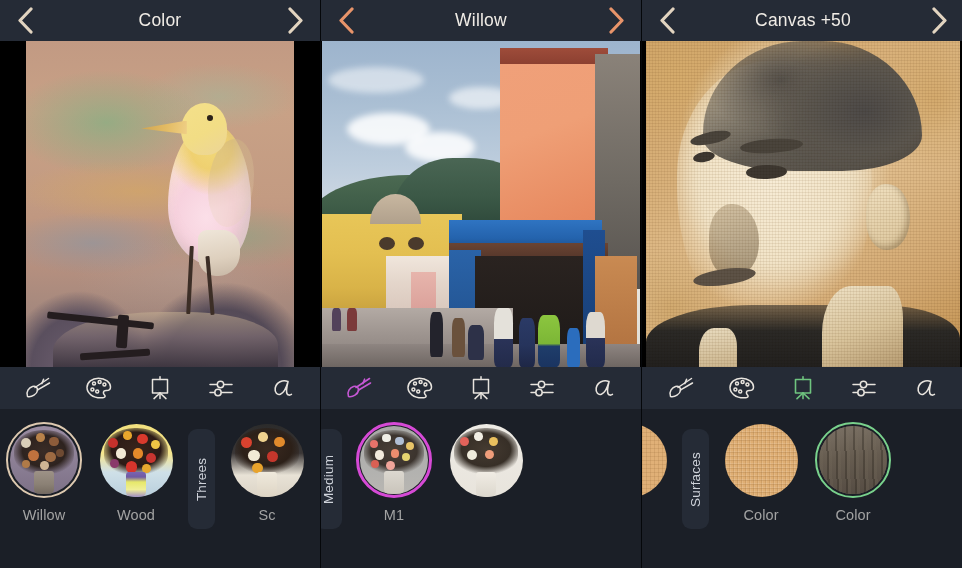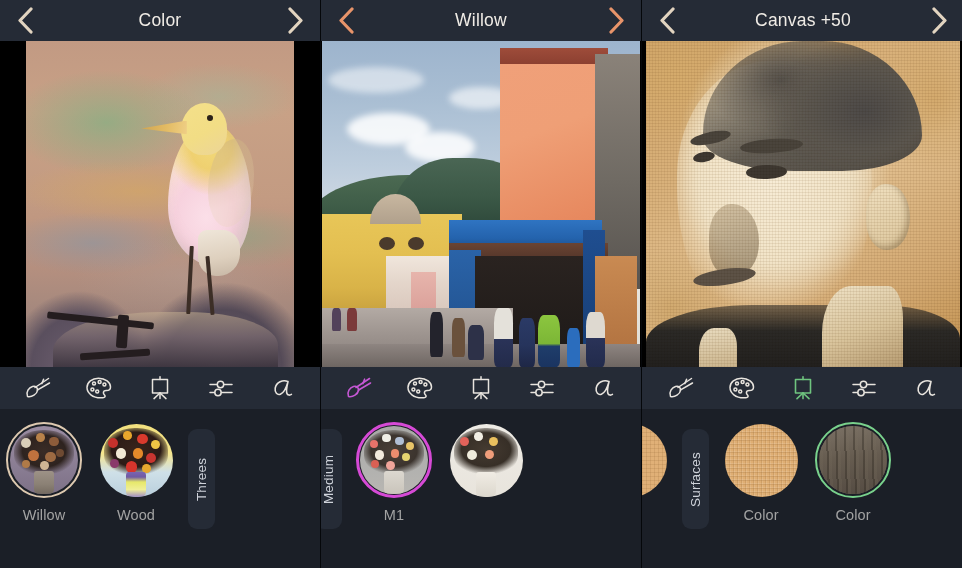--- a/index.html
+++ b/index.html
@@ -742,20 +742,38 @@
               </div>
             </div>
           </div>
           <div class="swatch-label">Wood</div>
         </div>
 
         <div class="cat-pill">
           <span>Threes</span>
         </div>
 
+        <div class="swatch">
+          <div class="disc-wrap">
+            <div class="disc">
+              <div class="bq">
+                <div class="bq-bg" style="background:linear-gradient(180deg,#2b2b2b 0%,#3a3636 40%,#e8e2d6 70%,#dcd4c6 100%);"></div>
+                <div class="bq-mass" style="background:radial-gradient(ellipse 62% 60% at 50% 44%,#3a2a20 0%,#2c2018 62%,rgba(44,32,24,0) 92%);"></div>
+                <div class="fl" style="left:14%;top:18%;width:15%;height:15%;background:#d8422f;"></div>
+                <div class="fl" style="left:38%;top:12%;width:13%;height:13%;background:#f0d28e;"></div>
+                <div class="fl" style="left:60%;top:18%;width:14%;height:14%;background:#e08a2c;"></div>
+                <div class="fl" style="left:24%;top:36%;width:16%;height:16%;background:#f2ead6;"></div>
+                <div class="fl" style="left:50%;top:38%;width:15%;height:15%;background:#c5372c;"></div>
+                <div class="fl" style="left:30%;top:54%;width:14%;height:14%;background:#e8a32c;"></div>
+                <div class="bq-vase" style="background:linear-gradient(180deg,#efe9dc 0%,#ddd4c4 100%);"></div>
+              </div>
+            </div>
+          </div>
+          <div class="swatch-label">Sc</div>
+        </div>
       </div>
     </div>
   </div>
 
   <div class="panel-divider"></div>
 
   <div class="panel p2">
 
     <div class="header">
       <div class="chev">

